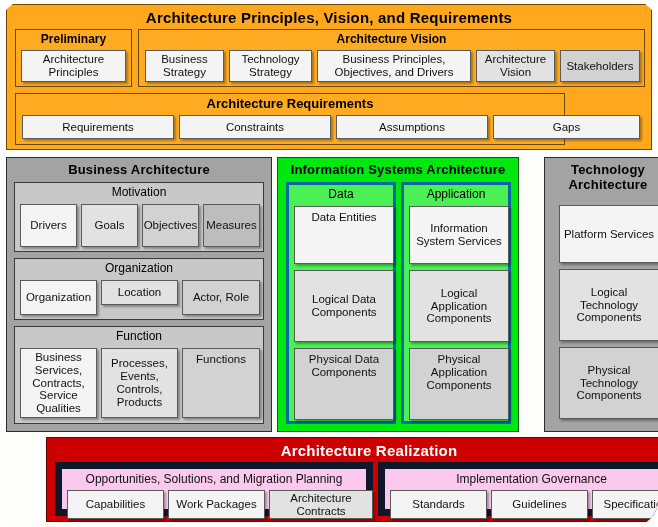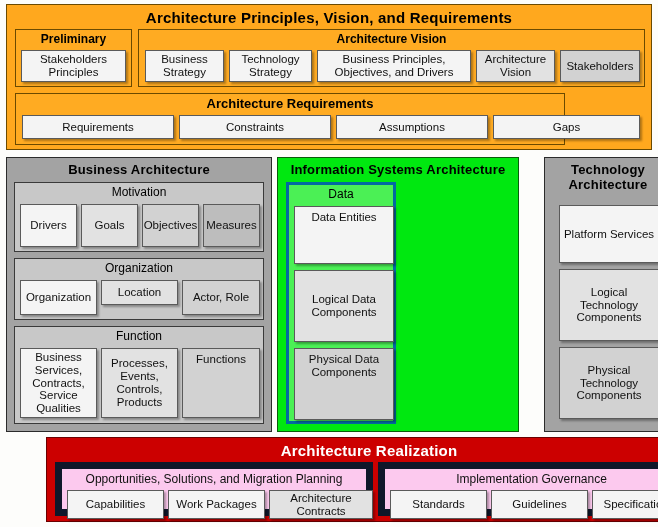--- a/index.html
+++ b/index.html
@@ -6,20 +6,21 @@
   html, body {
     margin: 0; padding: 0;
     background: #ffffff;
     font-family: "Liberation Sans", sans-serif;
   }
   #diagram {
     position: relative;
     width: 658px; height: 527px;
     background: #fdfdfb;
     overflow: hidden;
+    border-radius: 27px;
   }
 
   
   .band {
     position: absolute;
     border: 1px solid #4a3200;
     display: flex;
     flex-direction: column;
   }
   .band-title {
@@ -121,21 +122,21 @@
 </head>
 <body>
 
 <div id="diagram">
 
   <div class="band orange" style="left:6px; top:4px; width:646px; height:146px;">
     <div class="band-title orange-title">Architecture Principles, Vision, and Requirements</div>
 
     <div class="subpanel" style="left:8px; top:24px; width:117px; height:58px;">
       <div class="subpanel-title">Preliminary</div>
-      <div class="cell s0" style="left:5px; top:20px; width:105px; height:32px;">Stakeholders Principles</div>
+      <div class="cell s0" style="left:5px; top:20px; width:105px; height:32px;">Architecture Principles</div>
     </div>
 
     <div class="subpanel" style="left:131px; top:24px; width:507px; height:58px;">
       <div class="subpanel-title">Architecture Vision</div>
       <div class="cell s0" style="left:6px; top:20px; width:79px; height:32px;">Business Strategy</div>
       <div class="cell s0" style="left:90px; top:20px; width:83px; height:32px;">Technology Strategy</div>
       <div class="cell s0" style="left:178px; top:20px; width:154px; height:32px;">Business Principles, Objectives, and Drivers</div>
       <div class="cell s1" style="left:337px; top:20px; width:79px; height:32px;">Architecture Vision</div>
       <div class="cell s2" style="left:421px; top:20px; width:80px; height:32px;">Stakeholders</div>
     </div>
@@ -178,20 +179,26 @@
   <div class="band green" style="left:277px; top:157px; width:242px; height:275px;">
     <div class="band-title green-title">Information Systems Architecture</div>
 
     <div class="green-sub" style="left:8px; top:24px; width:110px; height:242px;">
       <div class="green-sub-title">Data</div>
       <div class="cell s0 top" style="left:5px; top:21px; width:100px; height:58px;">Data Entities</div>
       <div class="cell s1" style="left:5px; top:85px; width:100px; height:72px;">Logical Data Components</div>
       <div class="cell s2 top" style="left:5px; top:163px; width:100px; height:72px;">Physical Data Components</div>
     </div>
 
+    <div class="green-sub" style="left:123px; top:24px; width:110px; height:242px;">
+      <div class="green-sub-title">Application</div>
+      <div class="cell s0" style="left:5px; top:21px; width:100px; height:58px;">Information System Services</div>
+      <div class="cell s1" style="left:5px; top:85px; width:100px; height:72px;">Logical Application Components</div>
+      <div class="cell s2 top" style="left:5px; top:163px; width:100px; height:72px;">Physical Application Components</div>
+    </div>
   </div>
 
   <div class="band gray" style="left:524px; top:157px; width:128px; height:275px;margin-left:20px;">
     <div class="band-title gray-title" style="line-height:1.15;">Technology Architecture</div>
     <div class="cell s0" style="left:14px; top:47px; width:100px; height:58px;">Platform Services</div>
     <div class="cell s1" style="left:14px; top:111px; width:100px; height:72px;">Logical Technology Components</div>
     <div class="cell s2" style="left:14px; top:189px; width:100px; height:72px;">Physical Technology Components</div>
   </div>
 
   <div class="band red" style="left:6px; top:437px; width:646px; height:85px;margin-left:40px;">

